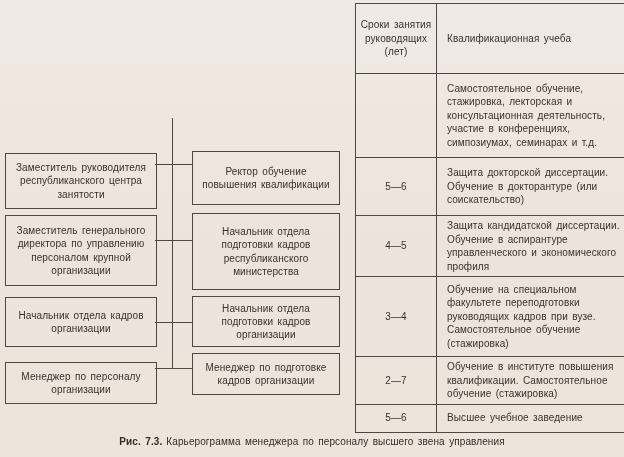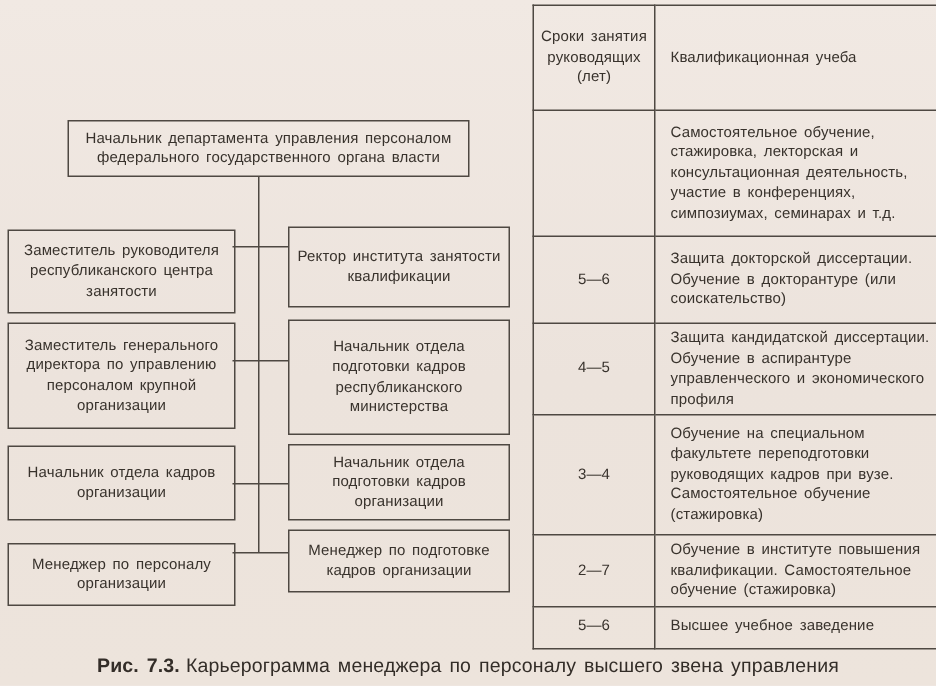--- a/index.html
+++ b/index.html
@@ -38,43 +38,42 @@
   }
   td.years{width:74px;text-align:center;font-size:10.5px;}
   td.train{width:184px;text-align:left;padding:3px 8px 3px 10px;}
   tr.hdr td.years{font-size:10px;padding:2px 3px;}
   tr.hdr td.train{font-size:10px;}
   tr.r-hdr{height:70px;} tr.r0{height:84px;} tr.r1{height:58px;}
   tr.r2{height:57px;} tr.r3{height:80px;} tr.r4{height:47px;} tr.r5{height:28px;}
 
   .caption{
     position:absolute;left:0;top:436px;width:624px;text-align:center;
-    font-size:13px;letter-spacing:.1px;word-spacing:1.5px;color:#332d28;
+    font-size:10px;letter-spacing:.1px;word-spacing:1.5px;color:#332d28;
   }
   .caption .cap-label{font-weight:700;margin-right:4px;}
 </style>
 </head>
 <body>
 
 <div class="page">
 
-  <div class="box top-box">Начальник департамента управления персоналом федерального государственного органа власти</div>
 
   <div class="vline trunk"></div>
   <div class="hline conn c1"></div>
   <div class="hline conn c2"></div>
   <div class="hline conn c3"></div>
   <div class="hline conn c4"></div>
 
   <div class="box lb lb1">Заместитель руководителя республиканского центра занятости</div>
   <div class="box lb lb2">Заместитель генерального директора по управлению персоналом крупной организации</div>
   <div class="box lb lb3">Начальник отдела кадров организации</div>
   <div class="box lb lb4">Менеджер по персоналу организации</div>
 
-  <div class="box mb mb1">Ректор института занятости квалификации</div>
+  <div class="box mb mb1">Ректор обучение повышения квалификации</div>
   <div class="box mb mb2">Начальник отдела подготовки кадров республиканского министерства</div>
   <div class="box mb mb3">Начальник отдела подготовки кадров организации</div>
   <div class="box mb mb4">Менеджер по подготовке кадров организации</div>
 
 
   <table class="qual">
     <tbody>
         <tr class="hdr r-hdr">
       <td class="years">Сроки занятия руководящих (лет)</td>
       <td class="train">Квалификационная учеба</td>

